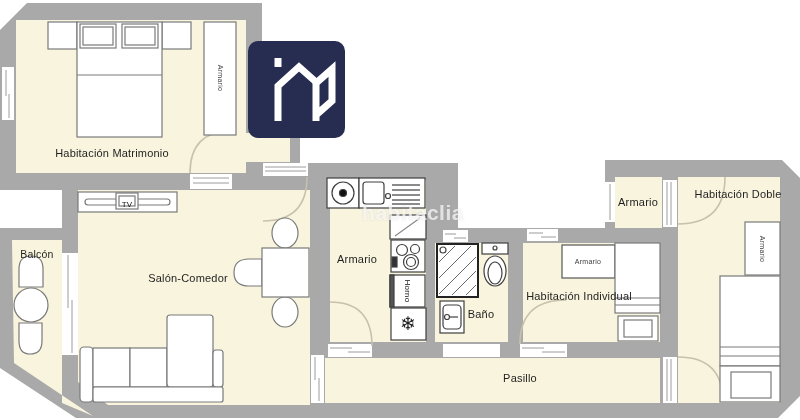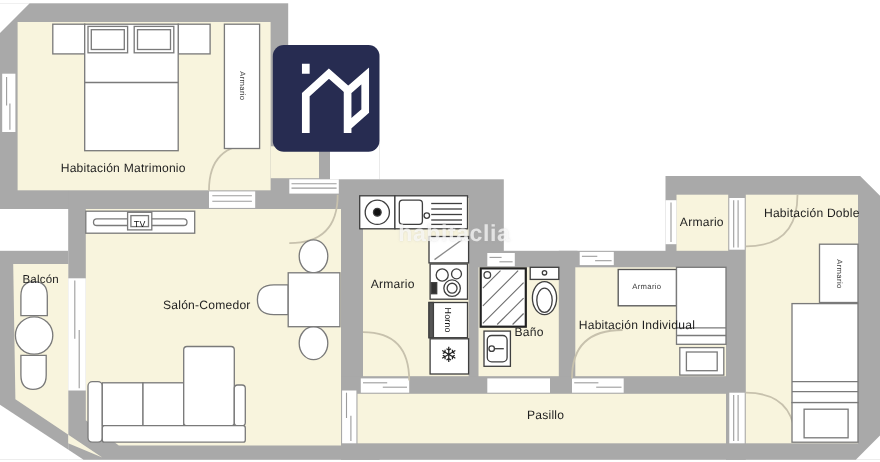--- a/index.html
+++ b/index.html
@@ -218,22 +218,22 @@
       </g>
     </svg>
   </div>
 
   <span class="watermark">habitaclia</span>
 
   <span class="lbl" style="left:112px;top:153px">Habitación Matrimonio</span>
   <span class="lbl" style="left:37px;top:254px;font-size:10.5px">Balcón</span>
   <span class="lbl" style="left:188px;top:278px">Salón-Comedor</span>
   <span class="lbl" style="left:357px;top:259px">Armario</span>
-  <span class="lbl" style="left:481px;top:302px">Baño</span>
-  <span class="lbl" style="left:496px;top:378px">Pasillo</span>
+  <span class="lbl" style="left:481px;top:314px">Baño</span>
+  <span class="lbl" style="left:520px;top:378px">Pasillo</span>
   <span class="lbl" style="left:579px;top:296px">Habitación Individual</span>
   <span class="lbl" style="left:638px;top:202px">Armario</span>
   <span class="lbl" style="left:738px;top:194px">Habitación Doble</span>
 
   <span class="lbl tv" style="left:127px;top:204px">TV</span>
   <span class="lbl horno" style="left:407px;top:291px">Horno</span>
   <span class="lbl small rot" style="left:220px;top:78px">Armario</span>
   <span class="lbl small" style="left:588px;top:261px">Armario</span>
   <span class="lbl small rot" style="left:762px;top:249px">Armario</span>
 

